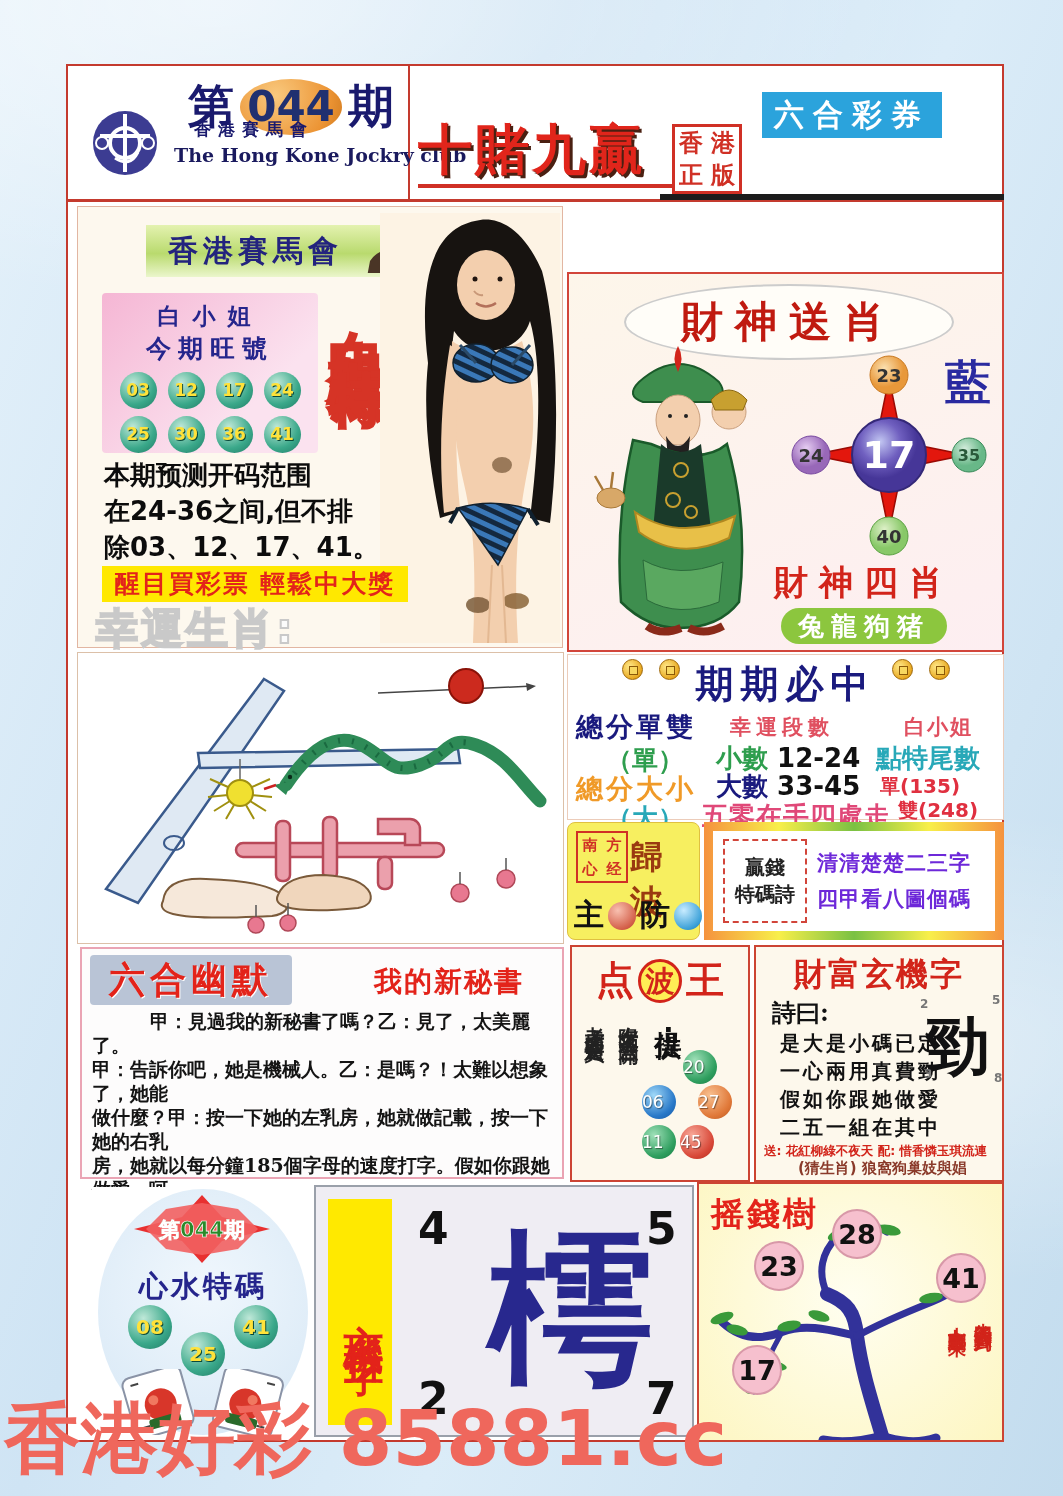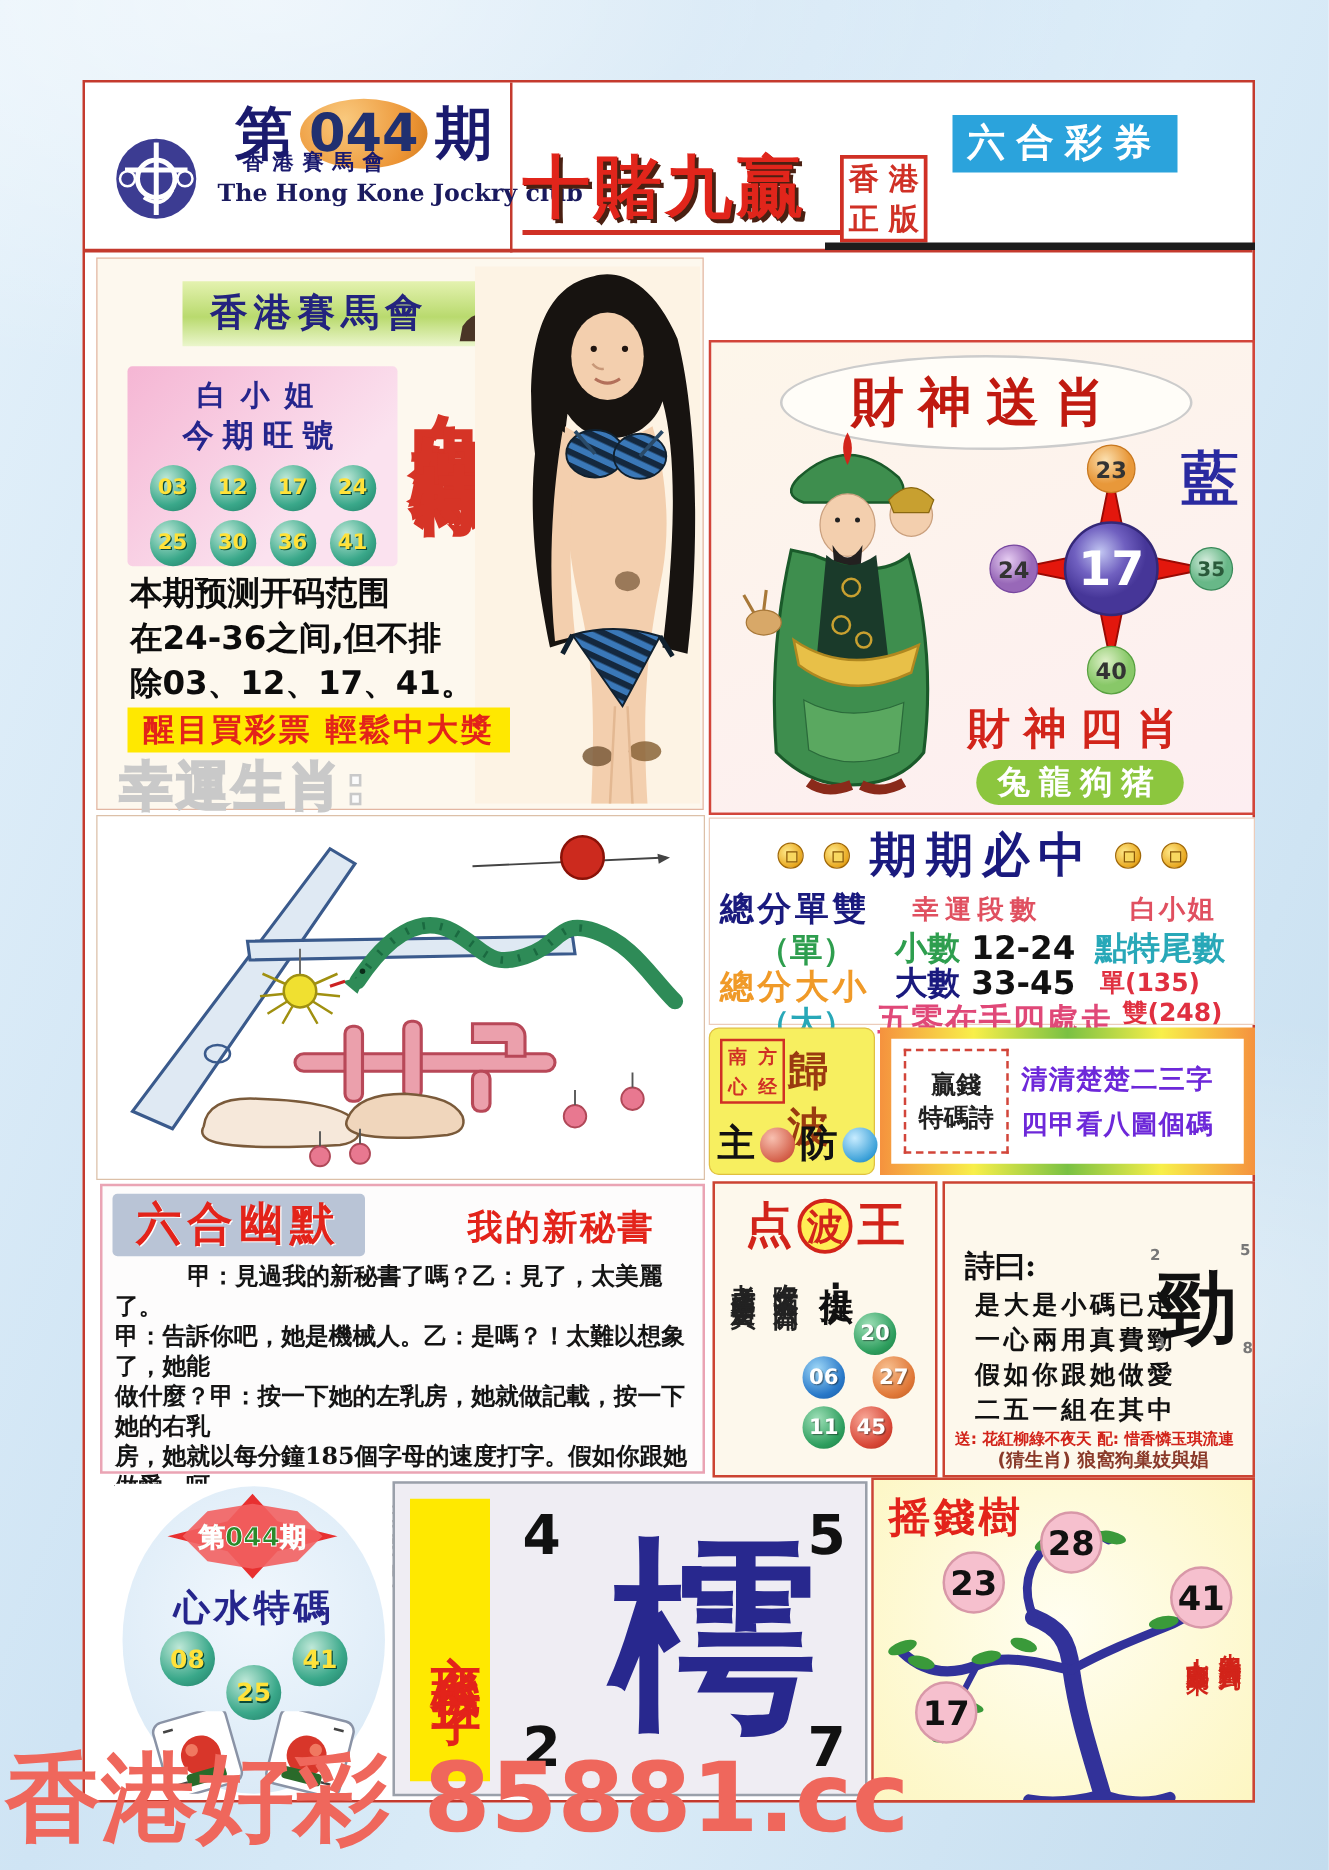--- a/index.html
+++ b/index.html
@@ -59,21 +59,21 @@
   .caishen-panel { position:absolute; left:499px; top:206px; width:437px; height:380px; background:linear-gradient(160deg,#fdf6ea,#fdeef1); border:2px solid #d2453a; }
   .ellipse-title { position:absolute; left:55px; top:10px; width:330px; height:76px; border:2px solid #ccc; border-radius:50%; background:#fffdf8; text-align:center; line-height:72px; }
   .ellipse-title span { font-size:42px; font-weight:900; color:#c01a10; letter-spacing:12px; font-family:"DejaVu Serif","Liberation Serif",serif; }
   .god-svg { position:absolute; left:8px; top:66px; }
   .compass-svg { position:absolute; left:205px; top:66px; }
   .blue-char { position:absolute; left:376px; top:78px; font-size:46px; font-weight:900; color:#2a2aa0; }
   .four-zodiac { position:absolute; left:190px; top:286px; width:210px; text-align:center; color:#d2241a; font-size:34px; font-weight:900; letter-spacing:11px; font-family:"DejaVu Serif","Liberation Serif",serif; }
   .zodiac-banner { position:absolute; left:212px; top:334px; width:166px; height:36px; background:#8cc63e; border-radius:18px; color:#fff; font-size:26px; font-weight:900; letter-spacing:7px; text-align:center; line-height:36px; }
   
   .qiqi-panel { position:absolute; left:499px; top:588px; width:437px; height:166px; background:#fff; border:1px solid #ecccba; }
-  .qiqi-titlerow { position:absolute; left:0; top:4px; width:100%; display:flex; justify-content:center; align-items:center; gap:16px; }
+  .qiqi-titlerow { position:absolute; left:0; top:4px; width:100%; display:flex; justify-content:center; align-items:flex-start; gap:16px; }
   .qiqi-title { font-size:38px; font-weight:900; color:#1a1a7e; letter-spacing:7px; font-family:"DejaVu Serif","Liberation Serif",serif; }
   .coin { width:21px; height:21px; border-radius:50%; background:radial-gradient(circle at 35% 35%,#ffe98a,#e8a820 70%,#b87808); border:1px solid #a06808; display:inline-block; position:relative; }
   .coin::after { content:""; position:absolute; left:6px; top:6px; width:7px; height:7px; border:1.5px solid #8a5808; background:#f8d860; }
   .qiqi-panel .abs { position:absolute; white-space:nowrap; }
   .q-navy { color:#1a1a7e; } .q-green { color:#2e9e4e; } .q-red { color:#e05060; }
   .q-teal { color:#28a8b8; } .q-orange { color:#f09a28; } .q-pink { color:#e04878; } .q-dred { color:#e03040; } .q-black { color:#111; }
   
   .nanfang-box { position:absolute; left:499px; top:756px; width:133px; height:118px; background:#f7ef60; border:1px solid #e0c040; border-radius:8px; }
   .nf-seal { position:absolute; left:8px; top:8px; width:52px; height:52px; border:2px solid #d03025; display:grid; grid-template-columns:1fr 1fr; place-items:center; }
   .nf-seal span { font-size:15px; font-weight:900; color:#d03025; }
@@ -88,21 +88,21 @@
   .win-label div { font-size:20px; font-weight:900; color:#222; font-family:"DejaVu Serif","Liberation Serif",serif; }
   .win-lines { position:absolute; left:104px; top:14px; }
   .win-lines div { font-size:21px; font-weight:700; color:#6d28d9; line-height:36px; letter-spacing:1px; }
   
   .dianbo-panel { position:absolute; left:502px; top:879px; width:180px; height:237px; background:#fdf8ec; border:2px solid #cc4433; }
   .db-titlerow { position:absolute; left:0; top:8px; width:100%; display:flex; justify-content:center; align-items:center; gap:4px; }
   .db-char { font-size:38px; font-weight:900; color:#d2241a; font-family:"DejaVu Serif","Liberation Serif",serif; }
   .db-circle { width:44px; height:44px; border:3px solid #d2241a; border-radius:50%; background:#ffee55; color:#d2241a; font-size:29px; font-weight:900; text-align:center; line-height:39px; }
   .db-v { position:absolute; writing-mode:vertical-rl; text-orientation:upright; font-size:20px; font-weight:700; color:#222; letter-spacing:3px; font-family:"DejaVu Serif","Liberation Serif",serif; }
   .db-tigong { position:absolute; left:78px; top:62px; writing-mode:vertical-rl; text-orientation:upright; font-size:27px; font-weight:900; color:#111; letter-spacing:4px; }
-  .db-ball { position:absolute; width:34px; height:34px; border-radius:50%; color:#fff; font-size:17px; font-weight:700; text-align:center; line-height:34px; text-shadow:1px 1px 1px rgba(0,0,0,.45); }
+  .db-ball { position:absolute; width:34px; height:34px; border-radius:50%; color:#fff; font-size:17px; font-weight:400; text-align:left; line-height:34px; text-shadow:1px 1px 1px rgba(0,0,0,.45); }
   .bg-green { background:radial-gradient(circle at 35% 30%,#9fe0b8,#2e9e5e 65%,#1a7a42); }
   .bg-blue { background:radial-gradient(circle at 35% 30%,#9fd8f8,#2878c8 65%,#1858a0); }
   .bg-orange { background:radial-gradient(circle at 35% 30%,#f8c090,#e07838 65%,#b85820); }
   .bg-red { background:radial-gradient(circle at 35% 30%,#f8a898,#d84838 65%,#b02818); }
   
   .caifu-panel { position:absolute; left:686px; top:879px; width:250px; height:237px; background:#fdf8ec; border:2px solid #cc4433; }
   .cf-title { position:absolute; left:0; top:6px; width:100%; text-align:center; color:#d2241a; font-size:32px; font-weight:900; letter-spacing:2px; }
   .cf-shiyue { position:absolute; left:16px; top:50px; font-size:24px; font-weight:900; color:#111; font-family:"DejaVu Serif","Liberation Serif",serif; }
   .cf-poem { position:absolute; left:24px; top:82px; }
   .cf-poem div { font-size:20px; font-weight:800; color:#111; line-height:28px; letter-spacing:3px; font-family:"DejaVu Serif","Liberation Serif",serif; }
@@ -415,20 +415,21 @@
       <div class="db-v" style="left:44px;top:64px;height:168px;">夕陽落下六合開</div>
       <div class="db-tigong">提供:</div>
       <div class="db-ball bg-green" style="left:111px;top:103px;">20</div>
       <div class="db-ball bg-blue" style="left:70px;top:138px;">06</div>
       <div class="db-ball bg-orange" style="left:110px;top:138px;margin-left:16px;">27</div>
       <div class="db-ball bg-green" style="left:70px;top:178px;">11</div>
       <div class="db-ball bg-red" style="left:108px;top:178px;">45</div>
     </section>
 
     <section class="caifu-panel">
+      <div class="cf-title">財富玄機字</div>
       <div class="cf-shiyue">詩曰:</div>
       <div class="cf-poem">
         <div>是大是小碼已定</div>
         <div>一心兩用真費勁</div>
         <div>假如你跟她做愛</div>
         <div>二五一組在其中</div>
       </div>
       <div class="cf-big">勁</div>
       <div class="cf-corner" style="left:164px;top:50px;">2</div>
       <div class="cf-corner" style="left:236px;top:46px;">5</div>

